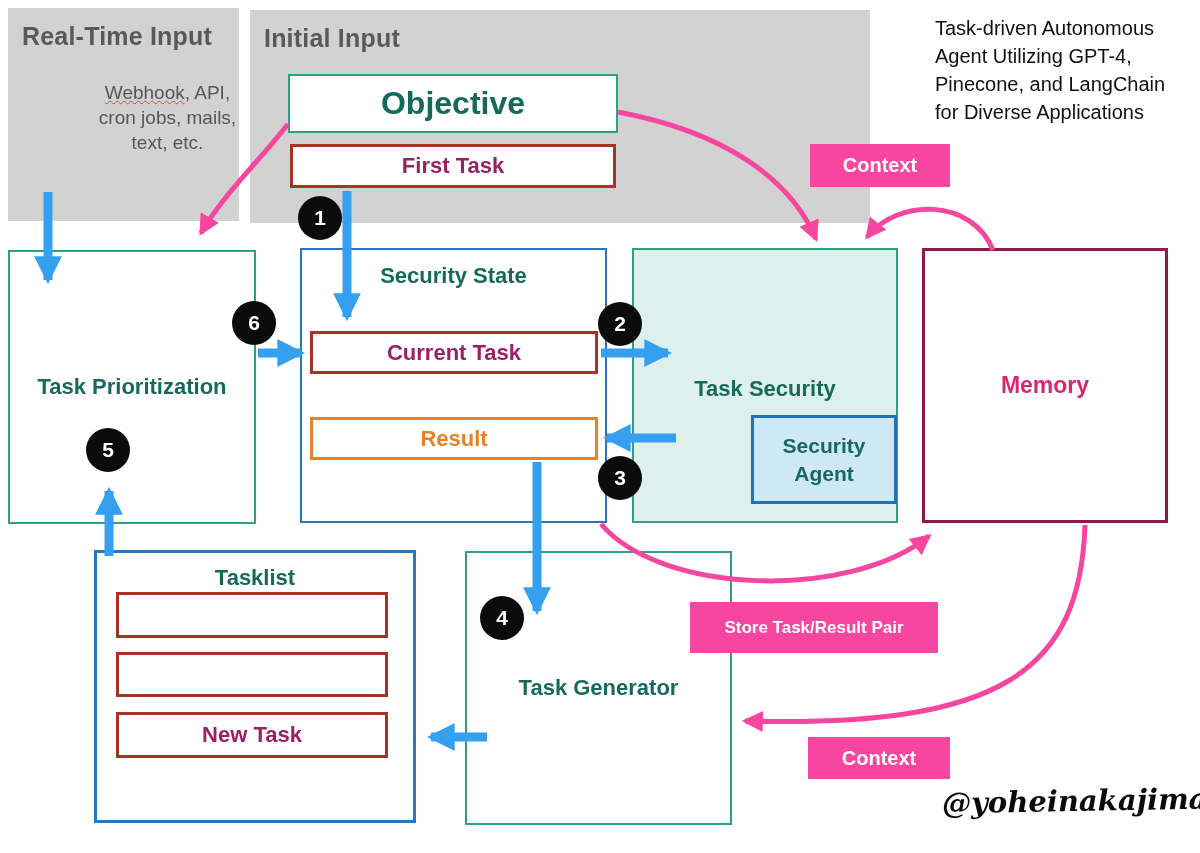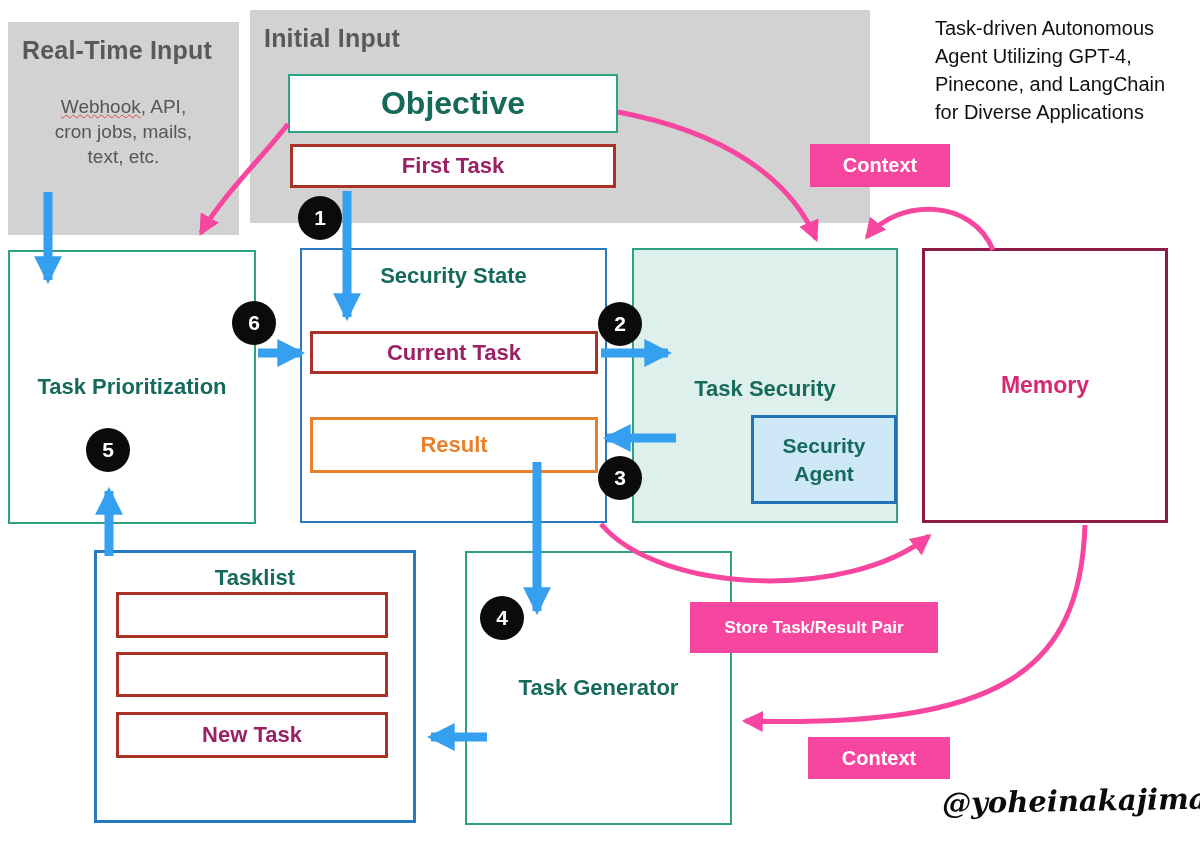--- a/index.html
+++ b/index.html
@@ -8,21 +8,21 @@
     font-family:"Liberation Sans",sans-serif;
   }
   .abs{position:absolute;box-sizing:border-box;}
   
   .gray-panel{background:#d2d2d3;}
   .gray-title{
     font-size:25px;font-weight:700;color:#59595c;letter-spacing:.2px;
     padding:14px 0 0 14px;
   }
   .gray-body{
-    font-size:19px;line-height:25px;color:#55565a;text-align:center;
+    font-size:19px;line-height:25px;color:#55565a;text-align:center;margin-left:44px;
   }
   .wavy{text-decoration:underline;text-decoration-style:wavy;text-decoration-color:#e0443a;text-decoration-thickness:1px;}
   
   .label-box{
     display:flex;align-items:center;justify-content:center;
     background:#ffffff;font-weight:700;font-size:22px;
   }
   .teal-box{border:2px solid #2ea185;color:#166a5b;}
   .red-box{border:3px solid #a93226;color:#9b2064;}
   .orange-box{border:3px solid #e8812b;color:#e8812b;}
@@ -51,21 +51,21 @@
     font-size:29px;color:#0b0b0b;white-space:nowrap;transform:rotate(-1deg);
   }
   svg.arrows{position:absolute;left:0;top:0;z-index:5;pointer-events:none;}
   .z2{z-index:2;} .z3{z-index:3;} .z7{z-index:7;}
 </style>
 </head>
 <body>
 
 <div id="stage">
 
-  <div class="abs gray-panel z2" style="left:8px;top:22px;width:231px;height:213px;">
+  <div class="abs gray-panel z2" style="left:8px;top:8px;width:231px;height:213px;">
     <div class="gray-title">Real-Time Input</div>
     <div class="gray-body abs" style="left:0;top:72px;width:231px;">
       <span class="wavy">Webhook</span><span>, API,</span><br>
       <span>cron jobs, mails,</span><br>
       <span>text, etc.</span>
     </div>
   </div>
 
   <div class="abs gray-panel z2" style="left:250px;top:10px;width:620px;height:213px;">
     <div class="gray-title">Initial Input</div>
@@ -86,21 +86,21 @@
   <div class="abs pink-badge z7" style="left:808px;top:737px;width:142px;height:42px;">Context</div>
 
   <div class="abs module teal-border z2" style="left:8px;top:250px;width:248px;height:274px;display:flex;align-items:center;justify-content:center;">
     <div class="module-title">Task Prioritization</div>
   </div>
 
   <div class="abs module z2" style="left:300px;top:248px;width:307px;height:275px;border:2px solid #2878be;">
     <div class="module-title abs" style="left:0;top:13px;width:100%;">Security State</div>
   </div>
   <div class="abs label-box red-box z3" style="left:310px;top:331px;width:288px;height:43px;">Current Task</div>
-  <div class="abs label-box orange-box z3" style="left:310px;top:417px;width:288px;height:56px;">Result</div>
+  <div class="abs label-box orange-box z3" style="left:310px;top:417px;width:288px;height:43px;">Result</div>
 
   <div class="abs module teal-border z2" style="left:632px;top:248px;width:266px;height:275px;background:#def0eb;">
     <div class="module-title abs" style="left:0;top:126px;width:100%;">Task Security</div>
     <div class="abs label-box" style="left:117px;top:165px;width:146px;height:89px;border:3px solid #2272b8;background:#cee8f8;color:#166a5b;font-size:21px;text-align:center;line-height:28px;padding:0 6px;">Security Agent</div>
   </div>
 
   <div class="abs module z2" style="left:922px;top:248px;width:246px;height:275px;border:3px solid #8d1a47;display:flex;align-items:center;justify-content:center;">
     <div style="font-weight:700;font-size:23px;color:#d72871;">Memory</div>
   </div>
 

